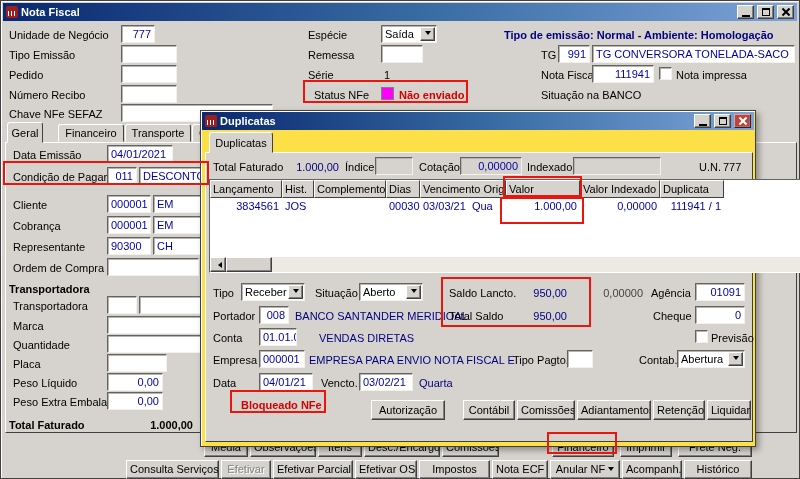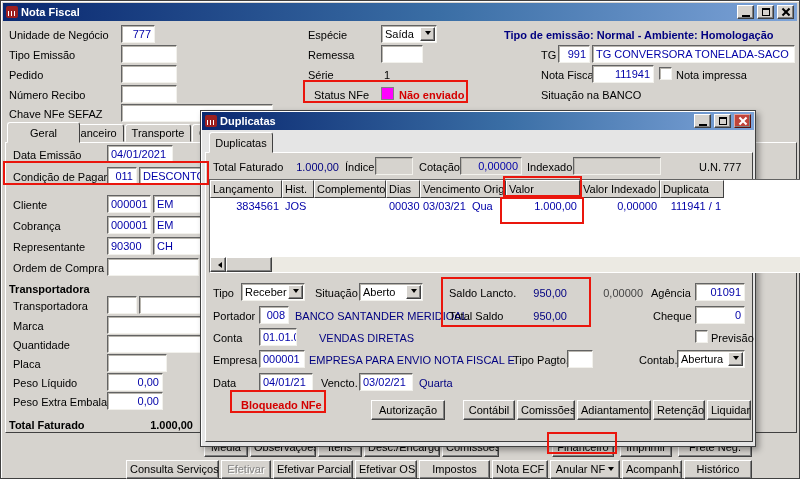--- a/index.html
+++ b/index.html
@@ -26,21 +26,21 @@
 .num{text-align:right}
 .navy{color:#000080}
 .redtx{color:#d40000}
 .gray-t{color:#444}
 .combo{position:absolute;height:18px;background:#fff;border:1px solid;border-color:#636363 #f2f1ec #f2f1ec #636363;box-shadow:inset 1px 1px 0 #b8b5ae;padding:1px 17px 1px 3px;line-height:14px;white-space:nowrap;overflow:hidden;cursor:pointer}
 .combo-btn{position:absolute;right:1px;top:1px;bottom:1px;width:15px;background:#d6d3ce;border:1px solid;border-color:#fff #404040 #404040 #fff;box-shadow:inset -1px -1px 0 #808080;display:flex;align-items:center;justify-content:center}
 .btn{position:absolute;height:19px;background:#d6d3ce;border:1px solid;border-color:#fff #404040 #404040 #fff;box-shadow:inset -1px -1px 0 #808080;text-align:center;line-height:17px;white-space:nowrap;overflow:hidden;padding:0 3px;cursor:pointer}
 .btn.dis{color:#828282;text-shadow:1px 1px 0 #fff}
 .tab{position:absolute;background:#d6d3ce;border:1px solid;border-color:#fff #404040 transparent #fff;border-radius:3px 3px 0 0;text-align:center;cursor:pointer;white-space:nowrap;overflow:hidden}
 .panel{position:absolute;background:#d6d3ce;border:1px solid;border-color:#fff #404040 #404040 #fff}
-.dlg{position:absolute;background:#e5e5e5;border:1px solid #404040;box-shadow:inset 1px 1px 0 #fff,3px 3px 6px rgba(0,0,0,.35);z-index:10}
+.dlg{position:absolute;background:#fde047;border:1px solid #404040;box-shadow:inset 1px 1px 0 #fff,3px 3px 6px rgba(0,0,0,.35);z-index:10}
 .chk{position:absolute;width:13px;height:13px;background:#fff;border:1px solid;border-color:#636363 #f2f1ec #f2f1ec #636363;box-shadow:inset 1px 1px 0 #b8b5ae;cursor:pointer}
 .swatch{position:absolute;width:13px;height:13px;background:#ff00ff;border:1px solid #808080}
 .grid{position:absolute;background:#fff;border:1px solid;border-color:#636363 #fff #fff #636363}
 .ghead{position:absolute;left:0;top:0;height:18px;display:flex}
 .gh{height:18px;background:#d6d3ce;border:1px solid;border-color:#fff #404040 #404040 #fff;padding:2px 2px;white-space:nowrap;overflow:hidden;flex:0 0 auto}
 .grow{position:absolute;left:0;top:18px;height:17px;display:flex}
 .gc{padding:2px 3px;color:#0000a8;white-space:pre;overflow:hidden;flex:0 0 auto}
 .vscroll{position:absolute;top:0;right:0;width:16px;bottom:15px;background:#eceae3}
 .hscroll{position:absolute;left:0;bottom:0;right:16px;height:15px;background:#eceae3}
 .sbb{position:absolute;background:#d6d3ce;border:1px solid;border-color:#fff #404040 #404040 #fff;box-shadow:inset -1px -1px 0 #808080;display:flex;align-items:center;justify-content:center;cursor:pointer}
@@ -104,21 +104,21 @@
   <span class="lbl" style="left:8px;top:87px">Número Recibo</span>
   <div class="fld" style="left:120px;top:84px;width:56px"></div>
   <span class="lbl" style="left:313px;top:87px">Status NFe</span>
   <span class="swatch" style="left:380px;top:86px"></span>
   <span class="lbl b redtx" style="left:398px;top:87px">Não enviado</span>
   <span class="lbl" style="left:540px;top:87px">Situação na BANCO</span>
 
   <span class="lbl" style="left:8px;top:106px">Chave NFe SEFAZ</span>
   <div class="fld" style="left:120px;top:103px;width:152px"></div>
 
-  <div class="tab" style="left:6px;top:121px;width:73px;height:21px;line-height:20px;z-index:3;border-bottom:1px solid #d6d3ce">Geral</div>
+  <div class="tab" style="left:6px;top:121px;width:36px;height:21px;line-height:20px;z-index:3;border-bottom:1px solid #d6d3ce">Geral</div>
   <div class="tab" style="left:57px;top:123px;width:66px;height:18px;line-height:17px">Financeiro</div>
   <div class="tab" style="left:124px;top:123px;width:66px;height:18px;line-height:17px">Transporte</div>
   <div class="tab" style="left:191px;top:123px;width:44px;height:18px;line-height:17px;text-align:left;padding-left:6px">C</div>
 
   <div class="panel" style="left:4px;top:141px;width:792px;height:291px"></div>
 
   <span class="lbl" style="left:12px;top:147px">Data Emissão</span>
   <div class="fld" style="left:106px;top:144px;width:66px">04/01/2021</div>
 
   <span class="lbl" style="left:12px;top:169px">Condição de Pagamento</span>

